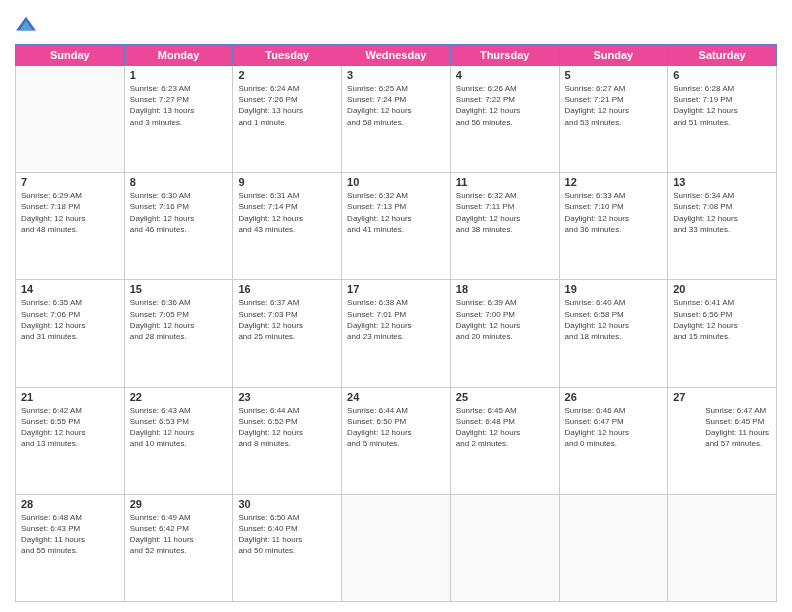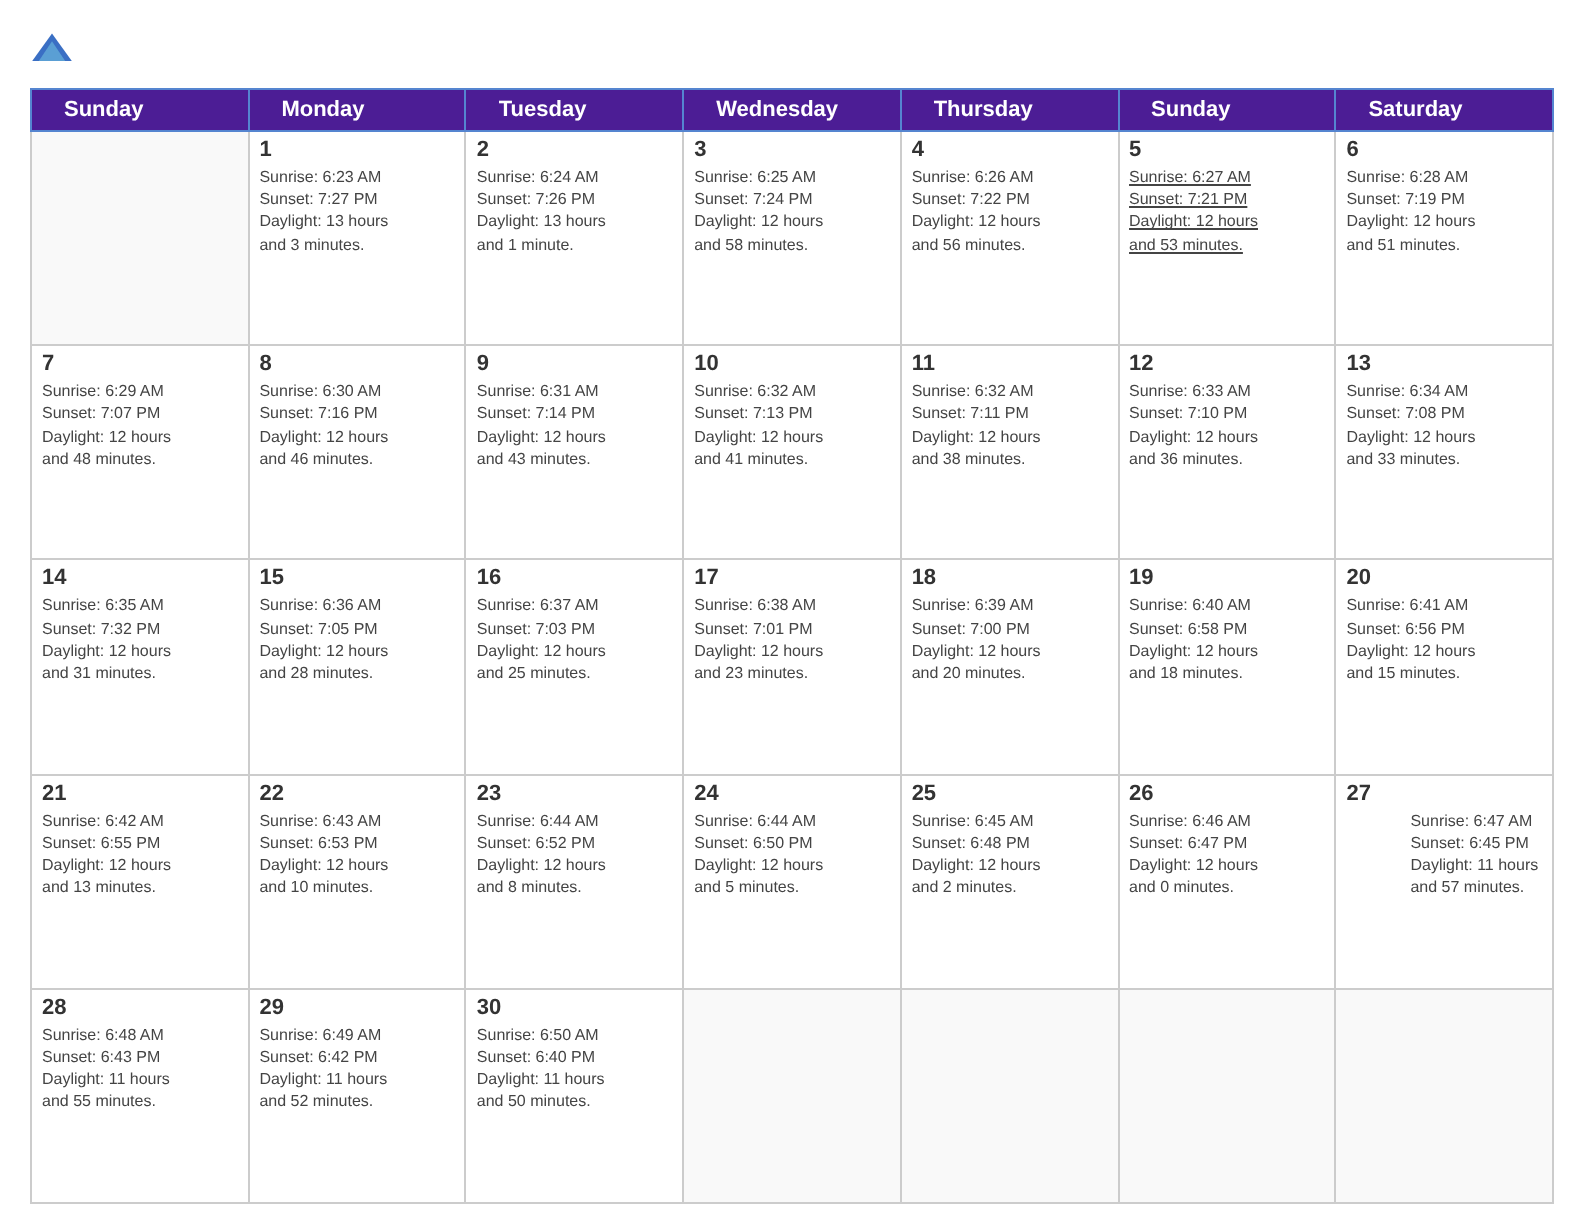--- a/index.html
+++ b/index.html
@@ -56,27 +56,27 @@
       color: #555;
     }
     .calendar {
       flex: 1;
       border: 1px solid #ccc;
       border-collapse: collapse;
       width: 100%;
       table-layout: fixed;
     }
     .calendar th {
-      background: #4c1d95;
+      background: #ec4899;
       color: #fff;
       font-size: 11px;
       font-weight: bold;
       padding: 4px 16px;
       border: 1px solid #5585d0;
-      text-align: left;
+      text-align: center;
     }
     .calendar td {
       vertical-align: top;
       border: 1px solid #ccc;
       padding: 3px 5px;
       font-size: 8.5px;
       color: #333;
       height: 80px;
     }
     .calendar td.empty {
@@ -154,38 +154,38 @@
           </td>
           <td>
             <span class="day-number">4</span>
             <div class="day-info" style="white-space: pre-line;">Sunrise: 6:26 AM
 Sunset: 7:22 PM
 Daylight: 12 hours
 and 56 minutes.</div>
           </td>
           <td>
             <span class="day-number">5</span>
-            <div class="day-info" style="white-space: pre-line; text-decoration: underline;">Sunrise: 6:27 AM
+            <div class="day-info" style="white-space: pre-line;">Sunrise: 6:27 AM
 Sunset: 7:21 PM
 Daylight: 12 hours
 and 53 minutes.</div>
           </td>
           <td>
             <span class="day-number">6</span>
             <div class="day-info" style="white-space: pre-line;">Sunrise: 6:28 AM
 Sunset: 7:19 PM
 Daylight: 12 hours
 and 51 minutes.</div>
           </td>
         </tr>
         <tr>
           <td>
             <span class="day-number">7</span>
             <div class="day-info" style="white-space: pre-line;">Sunrise: 6:29 AM
-Sunset: 7:07 PM
+Sunset: 7:18 PM
 Daylight: 12 hours
 and 48 minutes.</div>
           </td>
           <td>
             <span class="day-number">8</span>
             <div class="day-info" style="white-space: pre-line;">Sunrise: 6:30 AM
 Sunset: 7:16 PM
 Daylight: 12 hours
 and 46 minutes.</div>
           </td>
@@ -222,21 +222,21 @@
             <div class="day-info" style="white-space: pre-line;">Sunrise: 6:34 AM
 Sunset: 7:08 PM
 Daylight: 12 hours
 and 33 minutes.</div>
           </td>
         </tr>
         <tr>
           <td>
             <span class="day-number">14</span>
             <div class="day-info" style="white-space: pre-line;">Sunrise: 6:35 AM
-Sunset: 7:32 PM
+Sunset: 7:06 PM
 Daylight: 12 hours
 and 31 minutes.</div>
           </td>
           <td>
             <span class="day-number">15</span>
             <div class="day-info" style="white-space: pre-line;">Sunrise: 6:36 AM
 Sunset: 7:05 PM
 Daylight: 12 hours
 and 28 minutes.</div>
           </td>

